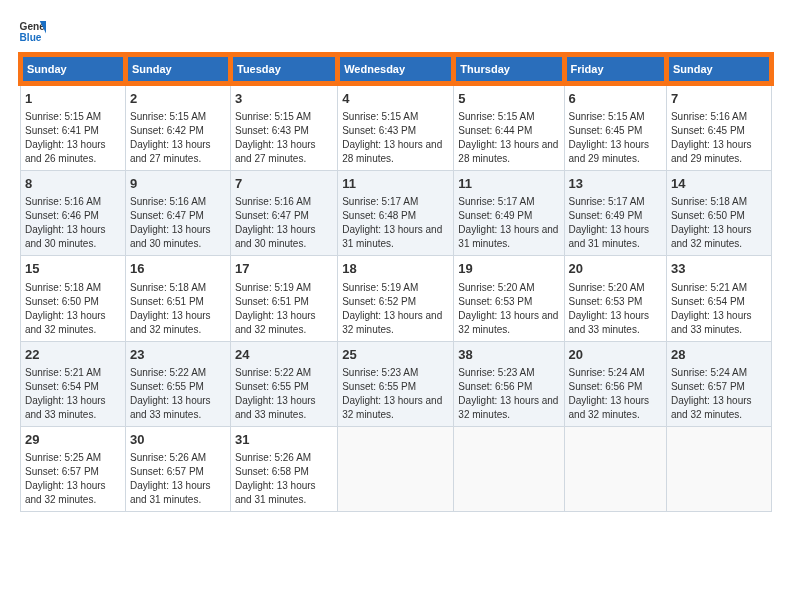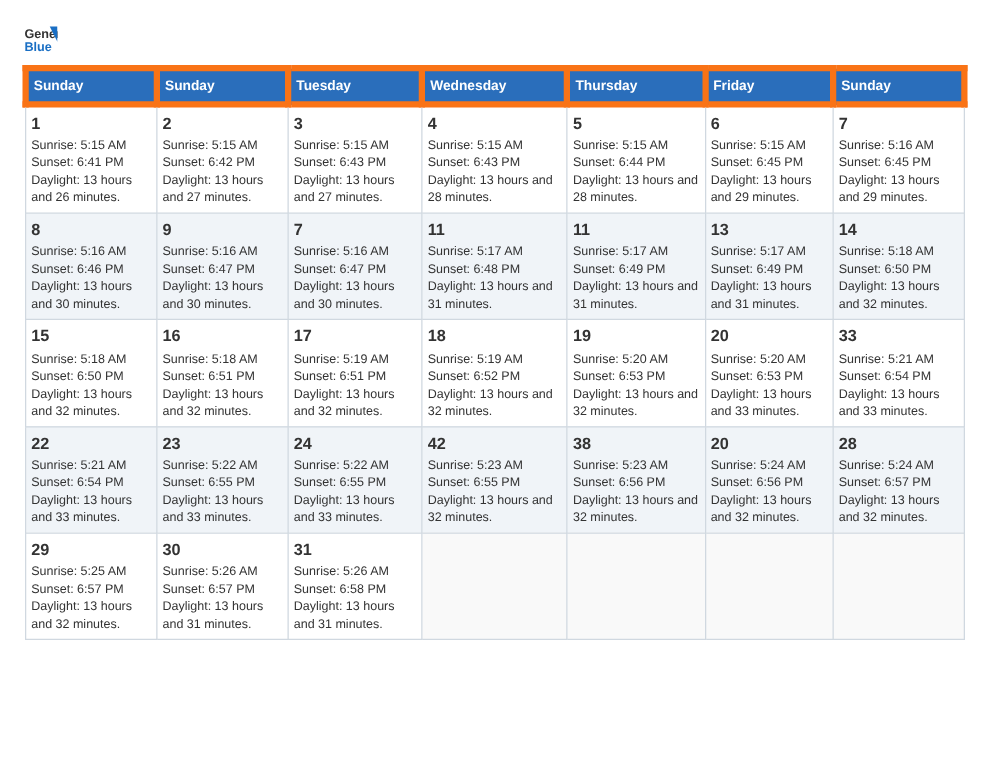--- a/index.html
+++ b/index.html
@@ -140,21 +140,21 @@
           <td><span class="day-num">17</span><span class="cell-text">Sunrise: 5:19 AM<br>Sunset: 6:51 PM<br>Daylight: 13 hours and 32 minutes.</span></td>
           <td><span class="day-num">18</span><span class="cell-text">Sunrise: 5:19 AM<br>Sunset: 6:52 PM<br>Daylight: 13 hours and 32 minutes.</span></td>
           <td><span class="day-num">19</span><span class="cell-text">Sunrise: 5:20 AM<br>Sunset: 6:53 PM<br>Daylight: 13 hours and 32 minutes.</span></td>
           <td><span class="day-num">20</span><span class="cell-text">Sunrise: 5:20 AM<br>Sunset: 6:53 PM<br>Daylight: 13 hours and 33 minutes.</span></td>
           <td><span class="day-num">33</span><span class="cell-text">Sunrise: 5:21 AM<br>Sunset: 6:54 PM<br>Daylight: 13 hours and 33 minutes.</span></td>
         </tr>
         <tr>
           <td><span class="day-num">22</span><span class="cell-text">Sunrise: 5:21 AM<br>Sunset: 6:54 PM<br>Daylight: 13 hours and 33 minutes.</span></td>
           <td><span class="day-num">23</span><span class="cell-text">Sunrise: 5:22 AM<br>Sunset: 6:55 PM<br>Daylight: 13 hours and 33 minutes.</span></td>
           <td><span class="day-num">24</span><span class="cell-text">Sunrise: 5:22 AM<br>Sunset: 6:55 PM<br>Daylight: 13 hours and 33 minutes.</span></td>
-          <td><span class="day-num">42</span><span class="cell-text">Sunrise: 5:23 AM<br>Sunset: 6:55 PM<br>Daylight: 13 hours and 32 minutes.</span></td>
+          <td><span class="day-num">25</span><span class="cell-text">Sunrise: 5:23 AM<br>Sunset: 6:55 PM<br>Daylight: 13 hours and 32 minutes.</span></td>
           <td><span class="day-num">38</span><span class="cell-text">Sunrise: 5:23 AM<br>Sunset: 6:56 PM<br>Daylight: 13 hours and 32 minutes.</span></td>
           <td><span class="day-num">20</span><span class="cell-text">Sunrise: 5:24 AM<br>Sunset: 6:56 PM<br>Daylight: 13 hours and 32 minutes.</span></td>
           <td><span class="day-num">28</span><span class="cell-text">Sunrise: 5:24 AM<br>Sunset: 6:57 PM<br>Daylight: 13 hours and 32 minutes.</span></td>
         </tr>
         <tr>
           <td><span class="day-num">29</span><span class="cell-text">Sunrise: 5:25 AM<br>Sunset: 6:57 PM<br>Daylight: 13 hours and 32 minutes.</span></td>
           <td><span class="day-num">30</span><span class="cell-text">Sunrise: 5:26 AM<br>Sunset: 6:57 PM<br>Daylight: 13 hours and 31 minutes.</span></td>
           <td><span class="day-num">31</span><span class="cell-text">Sunrise: 5:26 AM<br>Sunset: 6:58 PM<br>Daylight: 13 hours and 31 minutes.</span></td>
           <td class="empty-cell">&nbsp;</td>
           <td class="empty-cell">&nbsp;</td>

